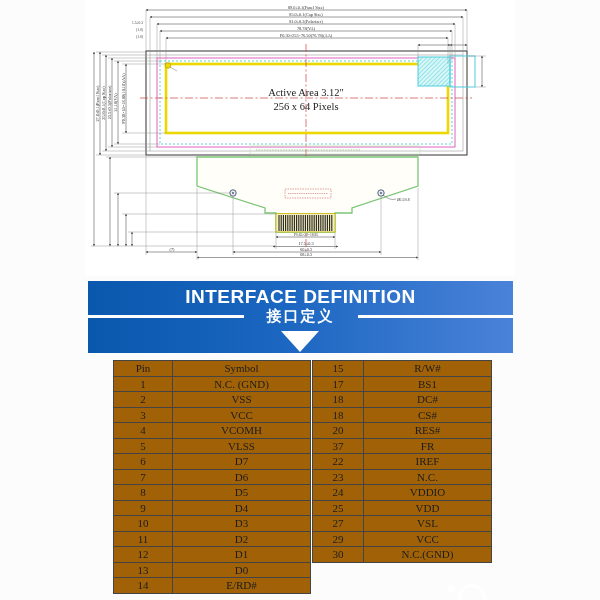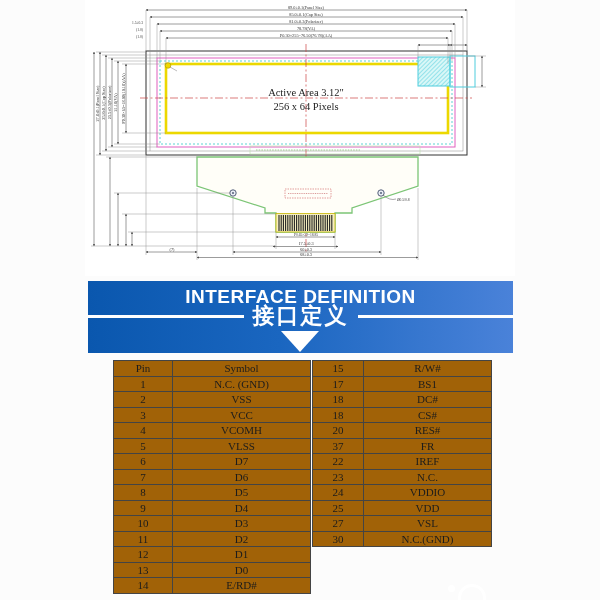--- a/index.html
+++ b/index.html
@@ -20,21 +20,21 @@
     background:linear-gradient(90deg,#0a57ae 0%,#1a66c0 45%,#4a82d9 100%);
   }
   .banner-title{
     position:absolute;left:0;top:5px;width:100%;text-align:center;
     color:#fff;font-family:"Liberation Sans",sans-serif;
     font-size:19px;font-weight:600;letter-spacing:.5px;
   }
   .banner-sub{
     position:absolute;left:0;top:21px;width:100%;text-align:center;
     color:#fff;font-family:Liberation Serif, serif;
-    font-size:22px;font-weight:700;letter-spacing:2px;line-height:28px;
+    font-size:15px;font-weight:700;letter-spacing:2px;line-height:28px;
   }
   .hline{position:absolute;top:34px;height:3px;background:#fff;}
   .hline.l{left:0;width:156px;}
   .hline.r{left:270px;width:155px;}
   .tri{
     position:absolute;left:193px;top:50px;width:0;height:0;
     border-left:19px solid transparent;border-right:19px solid transparent;
     border-top:21px solid #ffffff;
   }
   
@@ -351,20 +351,24 @@
         </tr>
         <tr>
           <td>25</td>
           <td>VDD</td>
         </tr>
         <tr>
           <td>27</td>
           <td>VSL</td>
         </tr>
         <tr>
+          <td>29</td>
+          <td>VCC</td>
+        </tr>
+        <tr>
           <td>30</td>
           <td>N.C.(GND)</td>
         </tr>
       </tbody>
   </table>
 </div>
 
 <div class="wm-dot"></div>
 <div class="wm-circle"></div>
 

